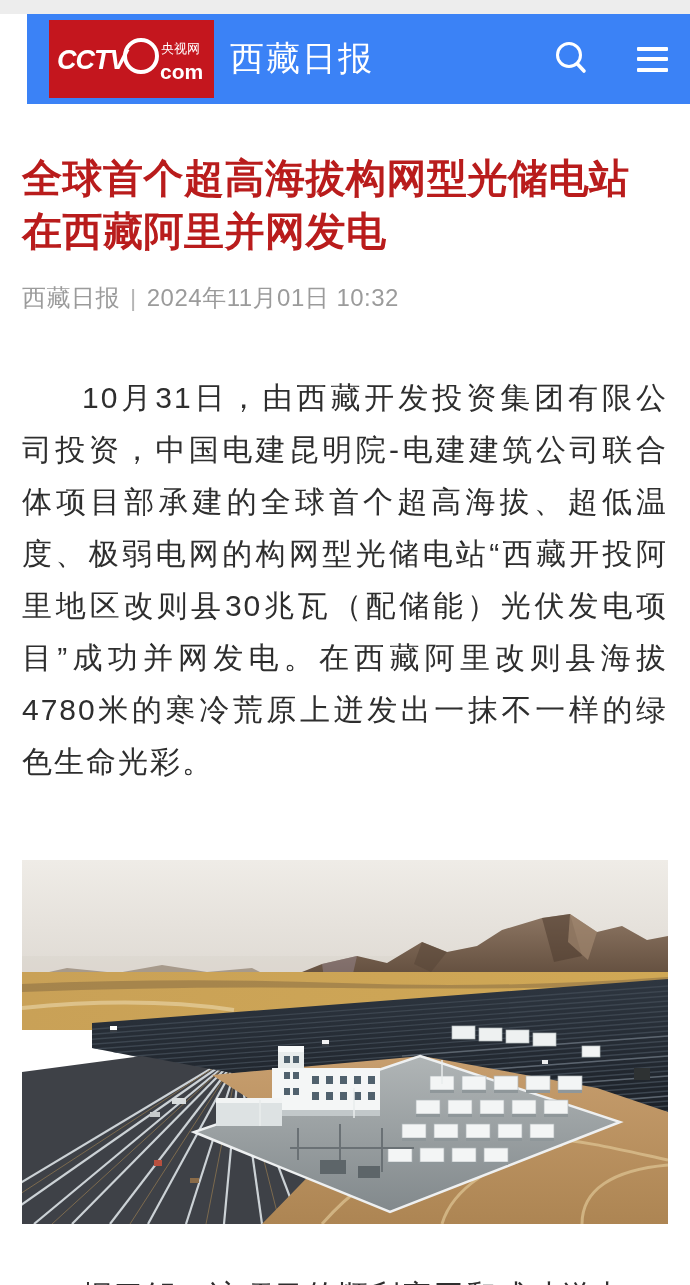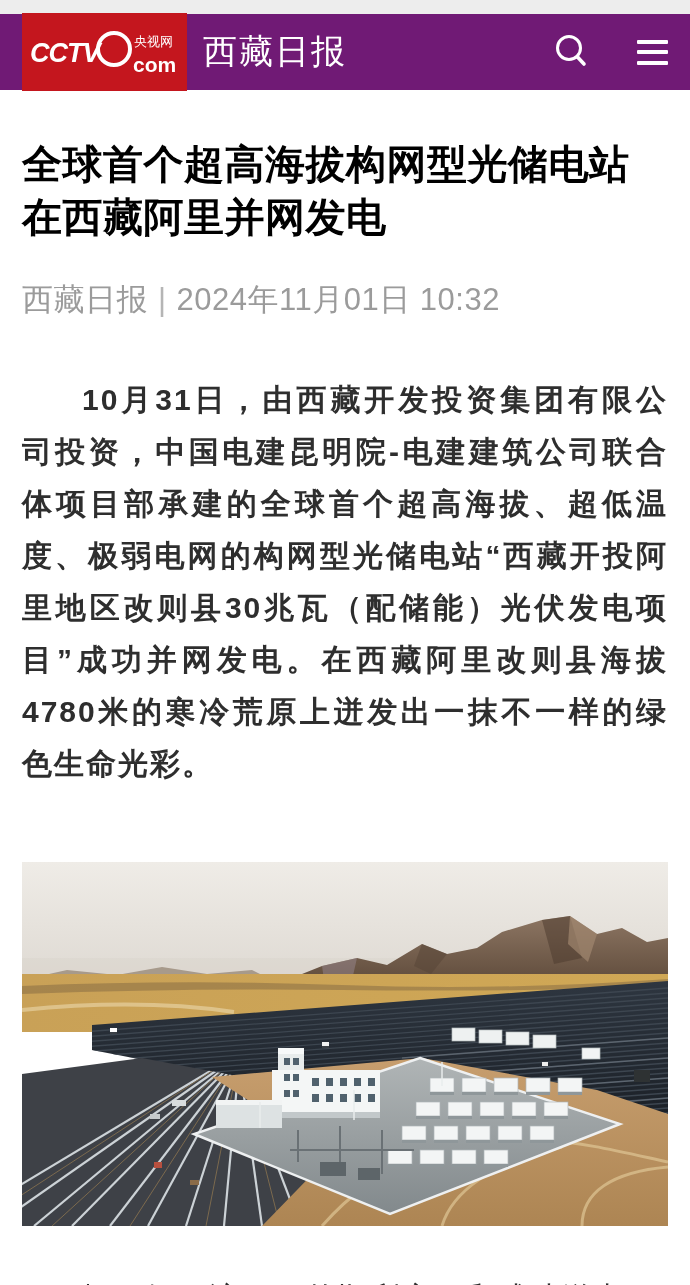--- a/index.html
+++ b/index.html
@@ -3,52 +3,52 @@
 <meta charset="utf-8">
 <style>
   * { margin:0; padding:0; box-sizing:border-box; }
   html,body { width:690px; }
   body {
     height:1285px; overflow:hidden; background:#ffffff;
     font-family:"Liberation Sans", sans-serif;
   }
   .top-strip { height:14px; background:#ededed; }
   header {
-    height:76px; background:#701a75;
-    display:flex; align-items:center;
+    height:90px; background:#3b82f6;
+    display:flex; align-items:center;margin-left:27px;
   }
   .logo-box {
     width:165px; height:78px; margin-left:22px; flex:0 0 auto;
     background:#c4161e; cursor:pointer;
   }
   .channel {
     color:#ffffff; font-size:34px; margin-left:16px; flex:1 1 auto;
     letter-spacing:2px;
   }
   .hdr-icons { display:flex; align-items:center; gap:46px; margin-right:22px; }
   .search-svg { display:block; }
   .burger { width:31px; height:25px; display:flex; flex-direction:column; justify-content:space-between; cursor:pointer; }
   .burger span { display:block; height:4px; background:#ffffff; border-radius:1px; }
 
   main { padding:0 22px; }
   h1.title {
     margin-top:48px;
-    font-size:40px; line-height:53px; font-weight:700; color:#000000;
+    font-size:40px; line-height:53px; font-weight:700; color:#b91c1c;
     letter-spacing:0.5px; text-align:left;
   }
   .byline {
-    margin-top:44px; font-size:31px; line-height:24px; color:#9b9b9b;
+    margin-top:28px; font-size:24px; line-height:24px; color:#9b9b9b;
     letter-spacing:0.5px;
   }
   .byline .sep { margin:0 10px; color:#b5b5b5; }
   p.para {
     font-size:30px; line-height:52px; color:#2e2e2e;
     letter-spacing:2px; text-align:justify; text-indent:2em;
   }
-  p.para.first { margin-top:62px;font-weight:bold; }
+  p.para.first { margin-top:62px; }
   p.para.second { margin-top:46px; }
   figure.photo { margin-top:72px; width:646px; height:364px; overflow:hidden; cursor:pointer; }
   figure.photo svg { display:block; }
 </style>
 </head>
 <body>
 
 <div class="top-strip"></div>
 
 <header>

